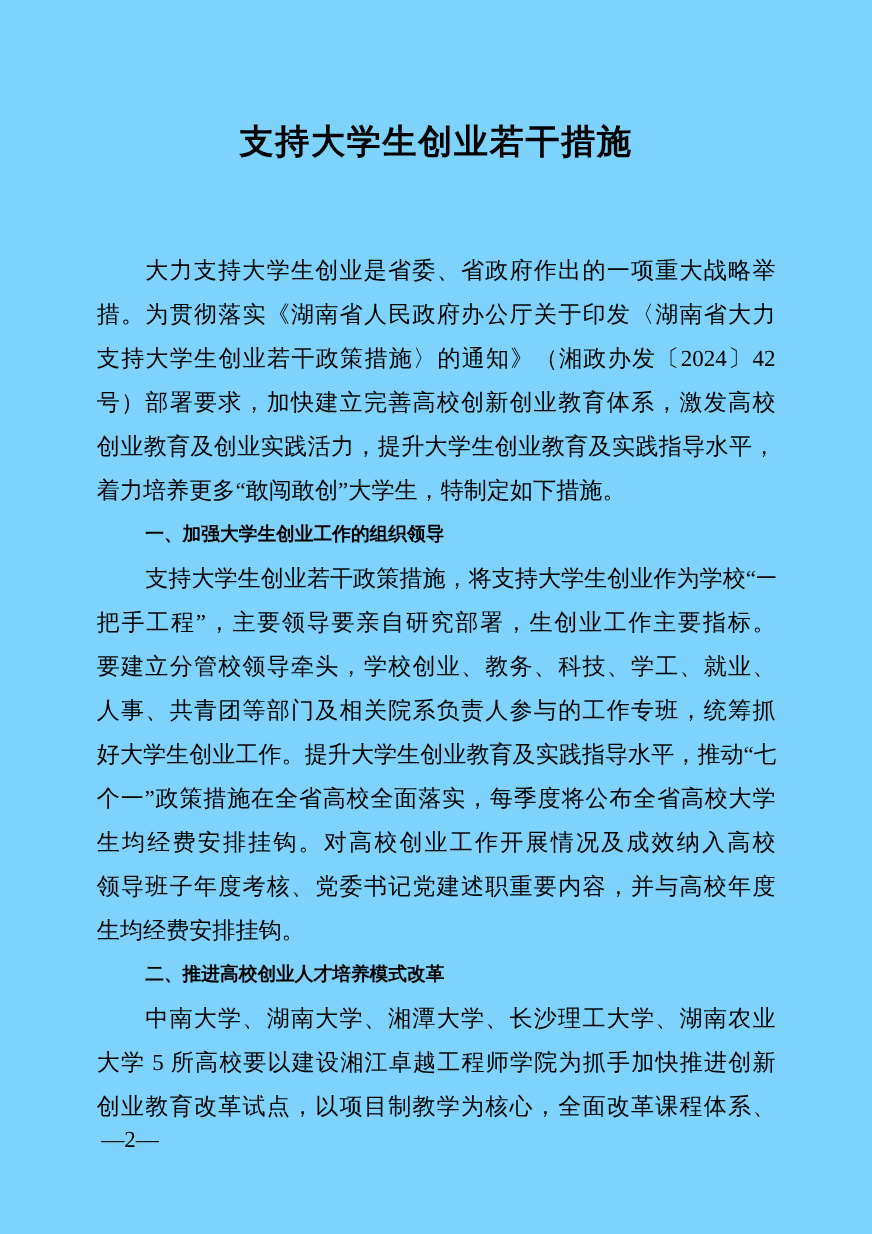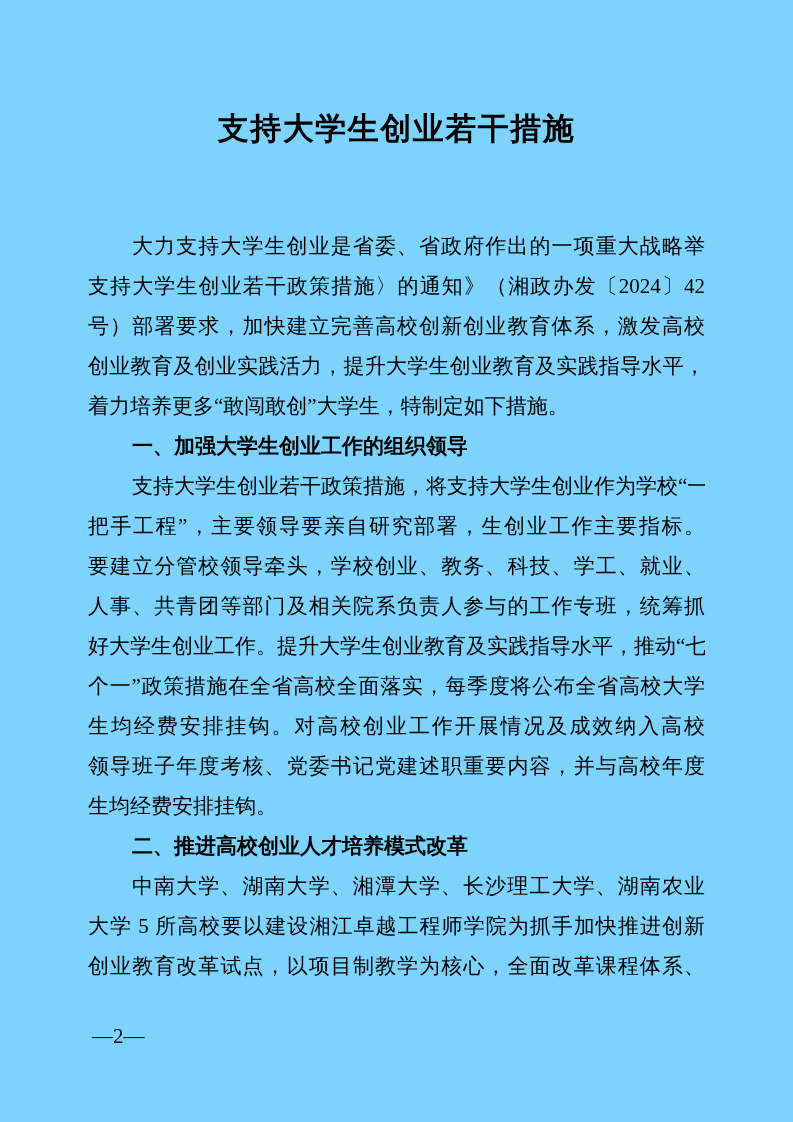--- a/index.html
+++ b/index.html
@@ -49,21 +49,21 @@
   }
   .line.end {
     text-align-last: left;
     -moz-text-align-last: left;
     white-space: normal;
   }
   .line.indent { text-indent: 44px; }
   .heading {
     height: 40px;
     line-height: 40px;
-    font-size: 21px;
+    font-size: 17px;
     font-weight: bold;
     font-family: Liberation Serif, serif;
     text-indent: 44px;
     white-space: nowrap;
     overflow: hidden;
   }
   .page-number {
     position: absolute;
     left: 92px;
     top: 1024px;
@@ -75,20 +75,21 @@
 </style>
 </head>
 <body>
 
 <div class="page">
   <div class="doc-title">支持大学生创业若干措施</div>
 
   <div class="doc-body">
       <div class="paragraph">
         <div class="line indent fill">大力支持大学生创业是省委、省政府作出的一项重大战略举</div>
+        <div class="line fill">措。为贯彻落实《湖南省人民政府办公厅关于印发〈湖南省大力</div>
         <div class="line fill">支持大学生创业若干政策措施〉的通知》（湘政办发〔2024〕42</div>
         <div class="line fill">号）部署要求，加快建立完善高校创新创业教育体系，激发高校</div>
         <div class="line fill">创业教育及创业实践活力，提升大学生创业教育及实践指导水平，</div>
         <div class="line end">着力培养更多“敢闯敢创”大学生，特制定如下措施。</div>
       </div>
       <div class="heading">一、加强大学生创业工作的组织领导</div>
       <div class="paragraph">
         <div class="line indent fill">支持大学生创业若干政策措施，将支持大学生创业作为学校“一</div>
         <div class="line fill">把手工程”，主要领导要亲自研究部署，生创业工作主要指标。</div>
         <div class="line fill">要建立分管校领导牵头，学校创业、教务、科技、学工、就业、</div>

